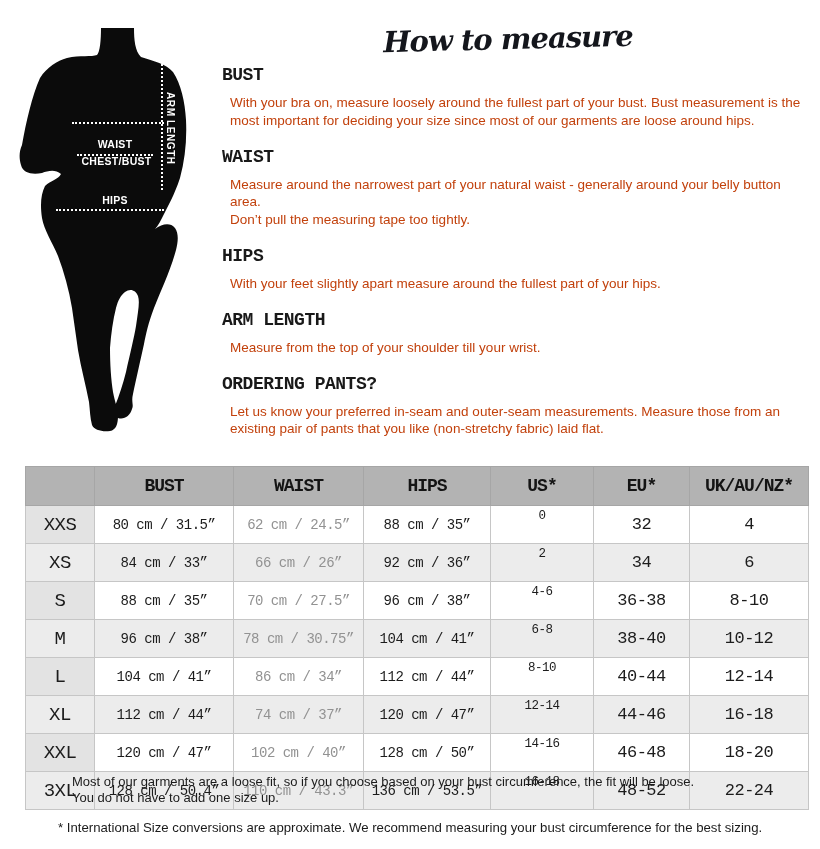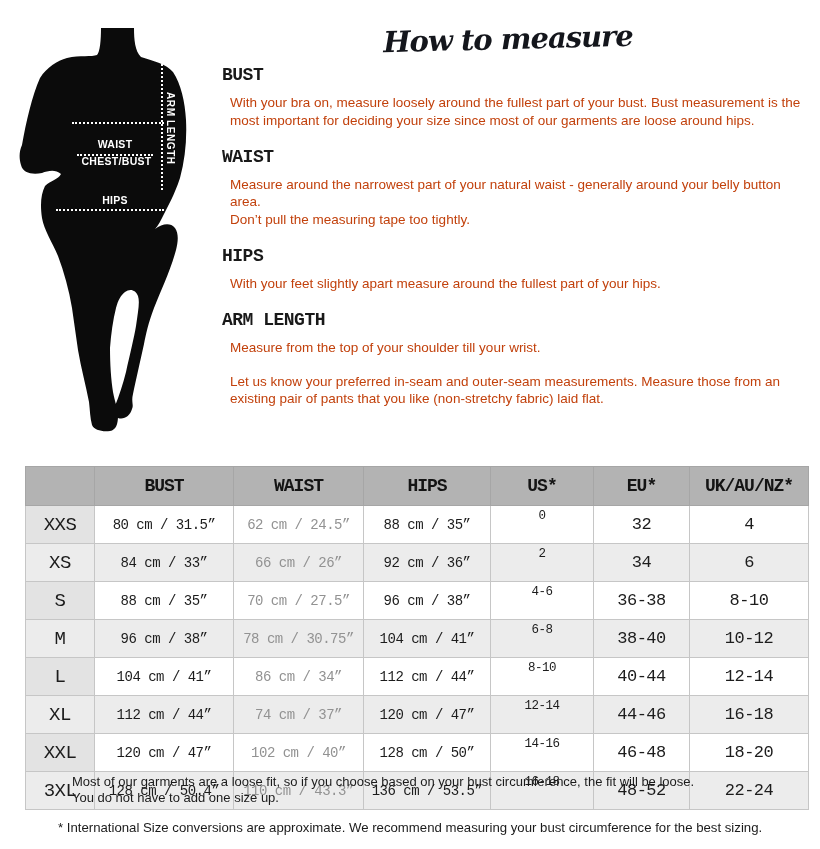--- a/index.html
+++ b/index.html
@@ -130,20 +130,21 @@
     <h3 class="sec-heading">HIPS</h3>
     <p class="sec-body">With your feet slightly apart measure around the fullest part of your hips.</p>
   </div>
 
   <div class="section">
     <h3 class="sec-heading">ARM LENGTH</h3>
     <p class="sec-body">Measure from the top of your shoulder till your wrist.</p>
   </div>
 
   <div class="section">
+    <h3 class="sec-heading">ORDERING PANTS?</h3>
     <p class="sec-body">Let us know your preferred in-seam and outer-seam measurements. Measure those from an
 existing pair of pants that you like (non-stretchy fabric) laid flat.</p>
   </div>
 </div>
 
   <table class="size-chart">
     <colgroup>
       <col style="width:69px">
         <col style="width:139px">
         <col style="width:130px">

